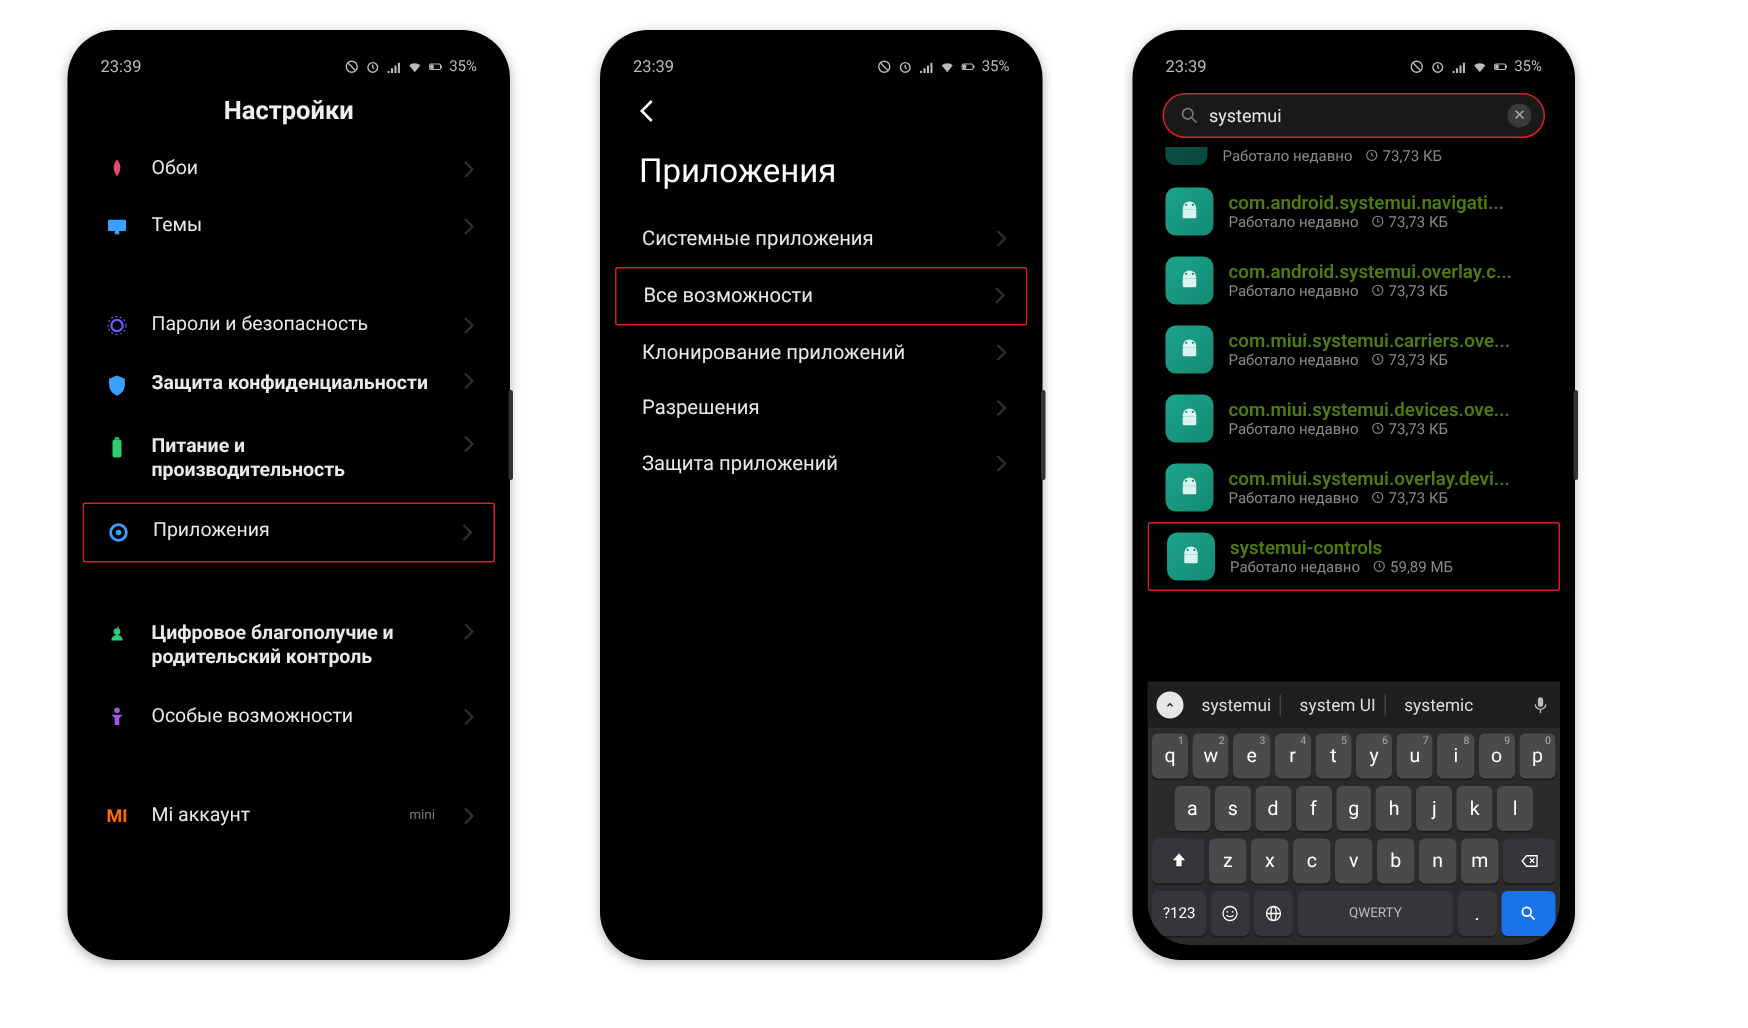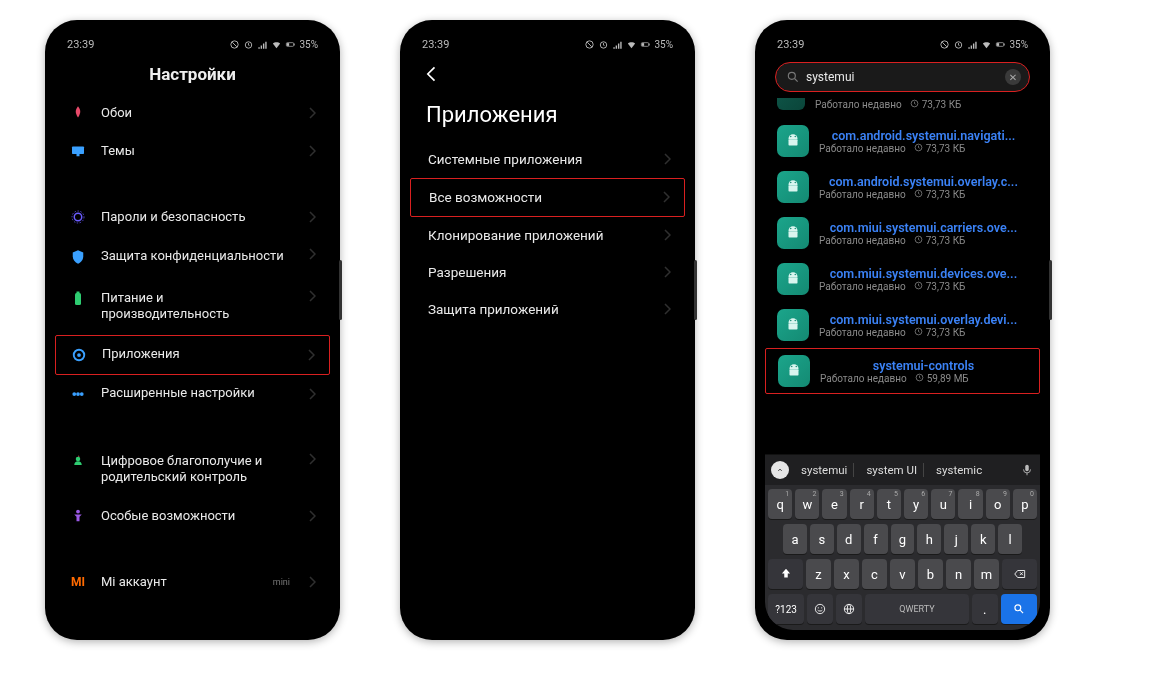--- a/index.html
+++ b/index.html
@@ -70,21 +70,21 @@
   .back-row { padding: 6px 12px 0; }
   .back-arrow { width: 20px; height: 20px; stroke: #fff; stroke-width: 2; fill: none; }
 
   .row {
     display: flex;
     align-items: center;
     padding: 10px 14px;
     gap: 14px;
     position: relative;
   }
-  .row.two-line { align-items: flex-start; padding-top:12px; padding-bottom:12px; }
+  .row.two-line { align-items: flex-start; padding-top:12px; padding-bottom:12px;font-weight:bold; }
   .row .icon { width: 18px; height: 18px; flex-shrink: 0; display:flex; align-items:center; justify-content:center; }
   .row .lbl { flex: 1; font-size: 13px; color: #e9e9e9; line-height: 1.25; }
   .row .chev { width: 8px; height: 12px; opacity: 0.35; flex-shrink:0; }
   .row .mini { font-size: 9px; color: #777; margin-right: 4px; }
   .sep { height: 28px; }
   .highlight-red { border: 1.5px solid #d92020; border-radius: 2px; }
   .row.sublist { padding-left: 18px; }
   .row.sublist .lbl { font-size: 13.5px; }
 
   
@@ -111,21 +111,21 @@
     min-height: 46px;
   }
   .app-icon {
     width: 32px; height:32px; border-radius:7px;
     background: linear-gradient(135deg,#1ba58b,#148a73);
     display:flex; align-items:center; justify-content:center;
     flex-shrink:0;
   }
   .app-icon svg { width:18px; height:18px; fill:#d9f5ef; }
   .app-text { flex:1; min-width:0; }
-  .app-name { font-size: 12.5px; font-weight:600; color:#3b82f6; white-space:nowrap; overflow:hidden; text-overflow:ellipsis;text-align:center; }
+  .app-name { font-size: 12.5px; font-weight:600; color:#4d7c0f; white-space:nowrap; overflow:hidden; text-overflow:ellipsis; }
   .app-sub { font-size: 10px; color:#8a8a8a; display:flex; gap:8px; align-items:center; }
   .app-sub .size { display:flex; gap:3px; }
   .app-sub svg { width:9px; height:9px; fill:#8a8a8a; }
   .app-row.cut .app-icon { opacity:0.5; }
 
   
   .kb { background:#2b2b2e; border-top:1px solid #111; margin-top:auto; }
   .suggest-bar { display:flex; align-items:center; height:30px; padding:0 6px; gap:6px; background:#1f1f21; font-size:11.5px; color:#ddd; }
   .suggest-bar .sg { padding:0 6px; border-right:1px solid #444; }
   .suggest-bar .sg:last-of-type { border:none; }
@@ -247,33 +247,20 @@
             <svg viewBox="0 0 24 24">
               <circle cx="12" cy="12" r="7" fill="none" stroke="#3aa0ff" stroke-width="2.5"></circle>
               <circle cx="12" cy="12" r="2.5" fill="#3aa0ff"></circle>
             </svg>
           </span>
           <span class="lbl">Приложения</span>
           <svg class="chev" viewBox="0 0 8 12">
             <path d="M2 1l5 5-5 5" stroke="#888" stroke-width="1.5" fill="none"></path>
           </svg>
         </div>
-        <div class="row">
-          <span class="icon">
-            <svg viewBox="0 0 24 24">
-              <circle cx="7" cy="12" r="2.5" fill="#3aa0ff"></circle>
-              <circle cx="12" cy="12" r="2.5" fill="#3aa0ff"></circle>
-              <circle cx="17" cy="12" r="2.5" fill="#3aa0ff"></circle>
-            </svg>
-          </span>
-          <span class="lbl">Расширенные настройки</span>
-          <svg class="chev" viewBox="0 0 8 12">
-            <path d="M2 1l5 5-5 5" stroke="#888" stroke-width="1.5" fill="none"></path>
-          </svg>
-        </div>
       </div>
     <div class="sep"></div>
     <div id="p1g3">
         <div class="row two-line">
           <span class="icon">
             <svg viewBox="0 0 24 24">
               <circle cx="12" cy="8" r="3" fill="#2ecc71"></circle>
               <path d="M12 11c-3 0-5 2-5 5h10c0-3-2-5-5-5z" fill="#2ecc71"></path>
               <path d="M12 5l1-2 1 2" fill="#e84a6a"></path>
             </svg>

